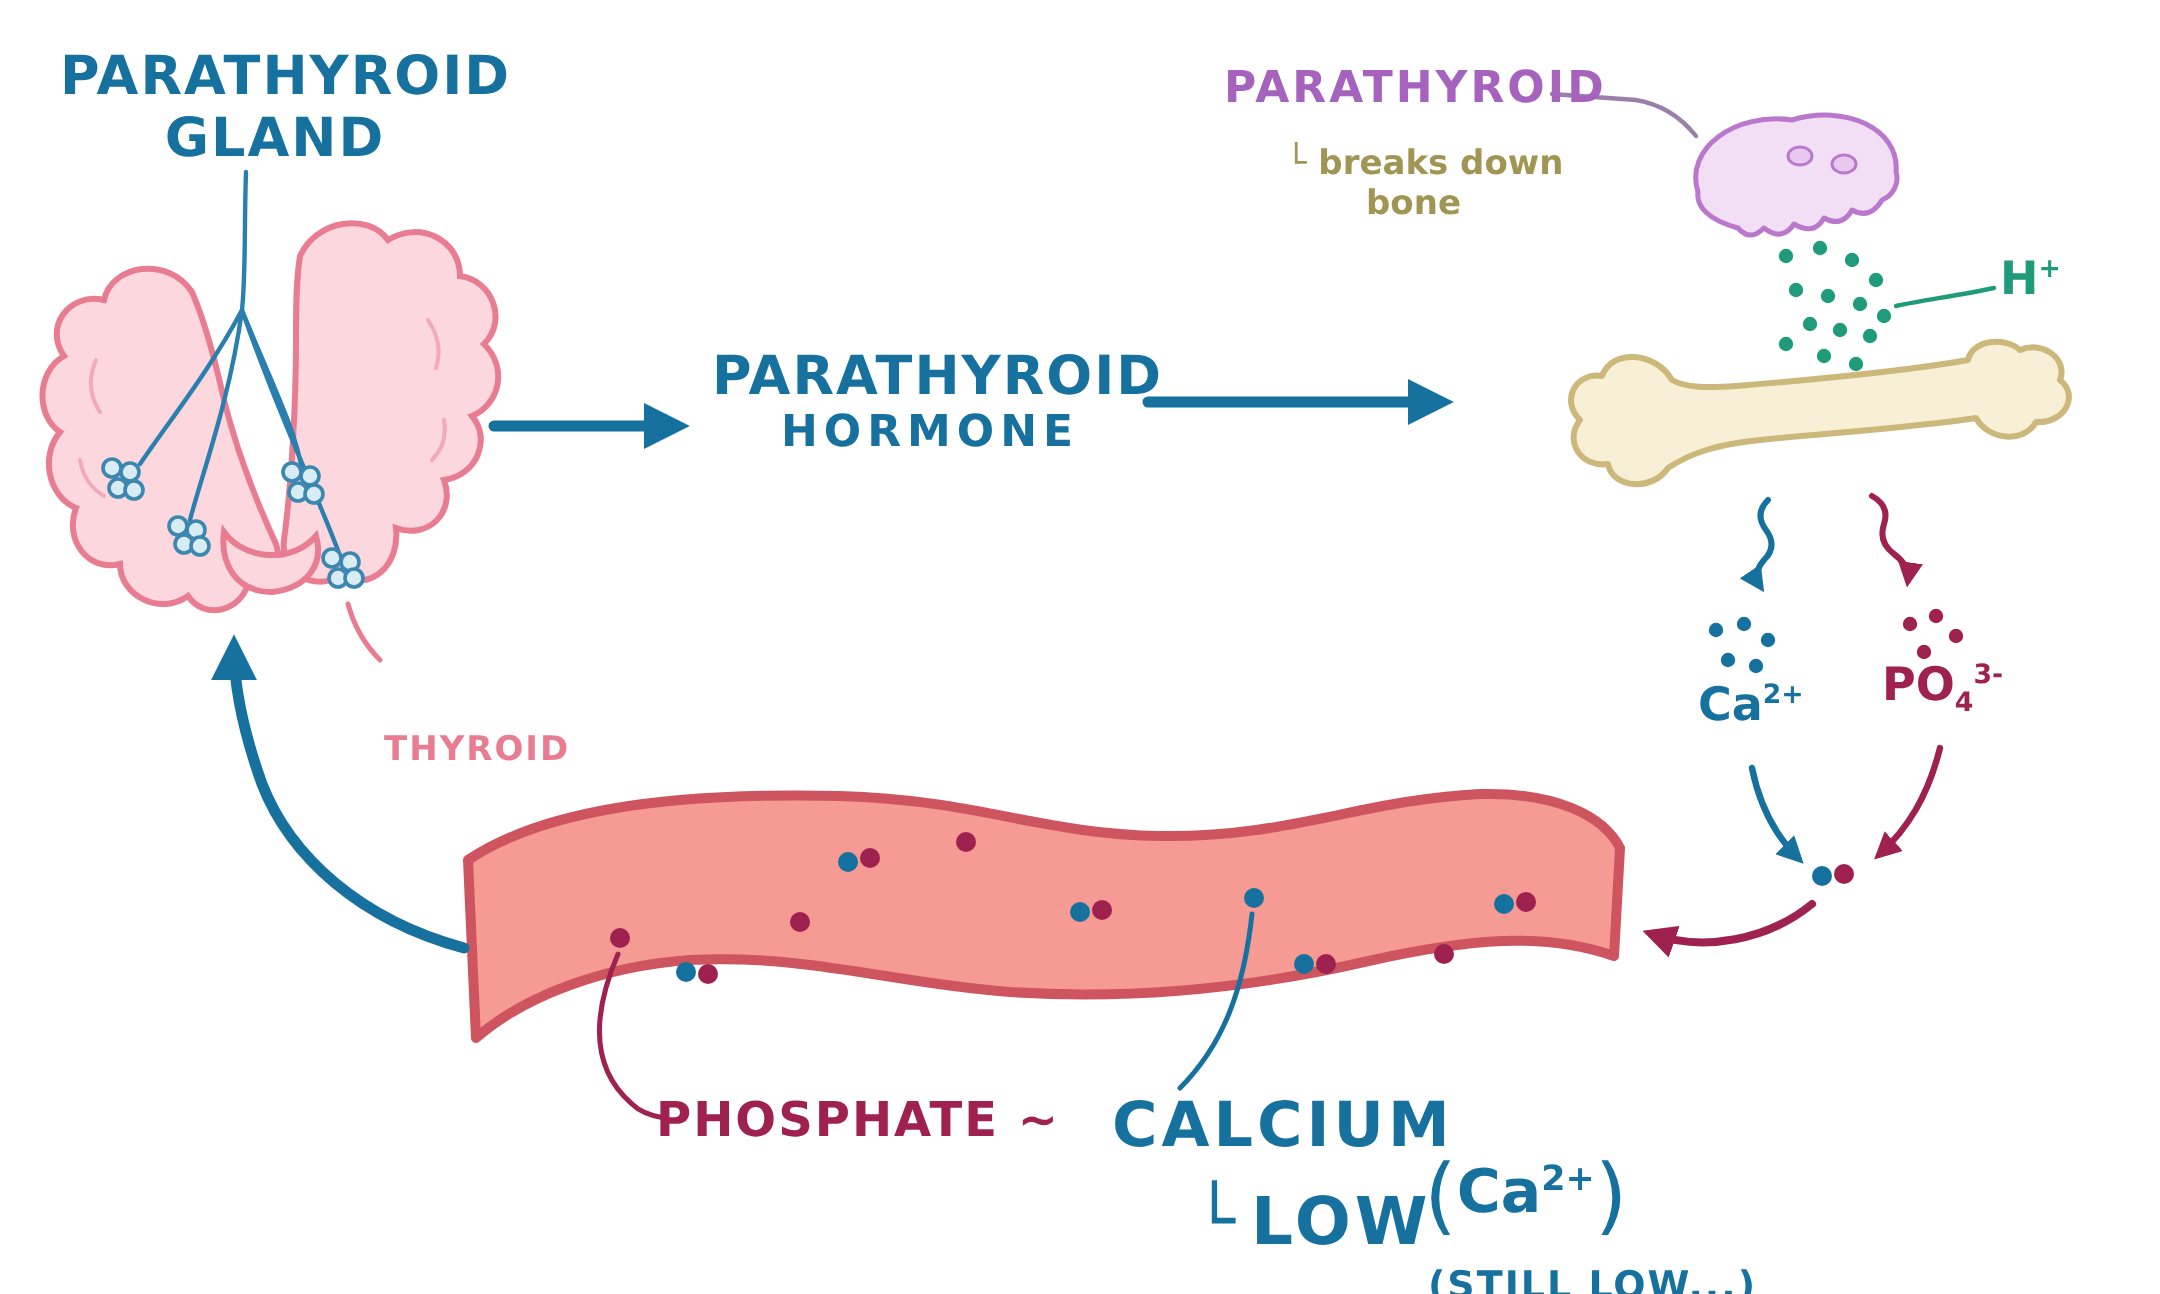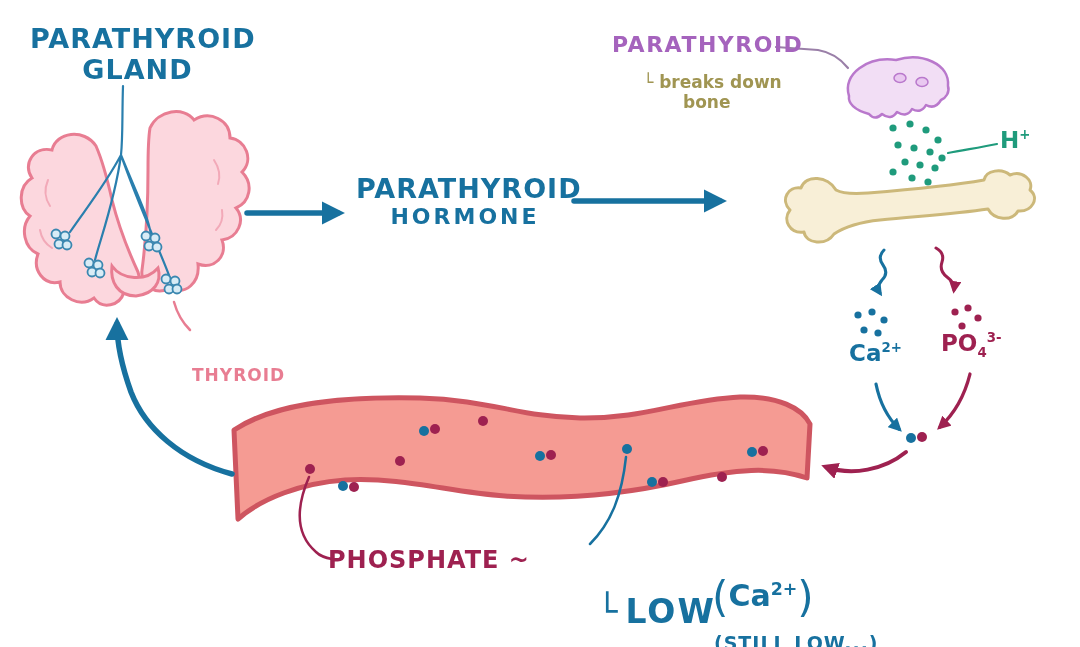--- a/index.html
+++ b/index.html
@@ -206,20 +206,21 @@
   <div class="txt c-blue t-caion">
     <span>Ca</span><sup>2+</sup>
   </div>
 
   <div class="txt c-maroon t-po4ion">
     <span>PO</span><sub>4</sub><sup>3-</sup>
   </div>
 
   <div class="txt c-maroon t-phosphate">PHOSPHATE ~</div>
 
+  <div class="txt c-blue t-calcium">CALCIUM</div>
 
   <div class="txt c-blue t-calparen">
     <span class="paren">(</span><span>Ca</span><sup>2+</sup><span class="paren">)</span>
   </div>
 
   <div class="txt c-blue t-low">
     <span class="bracket">└</span><span>LOW</span>
   </div>
 
   <div class="txt c-blue t-stilllow">(STILL LOW...)</div>

